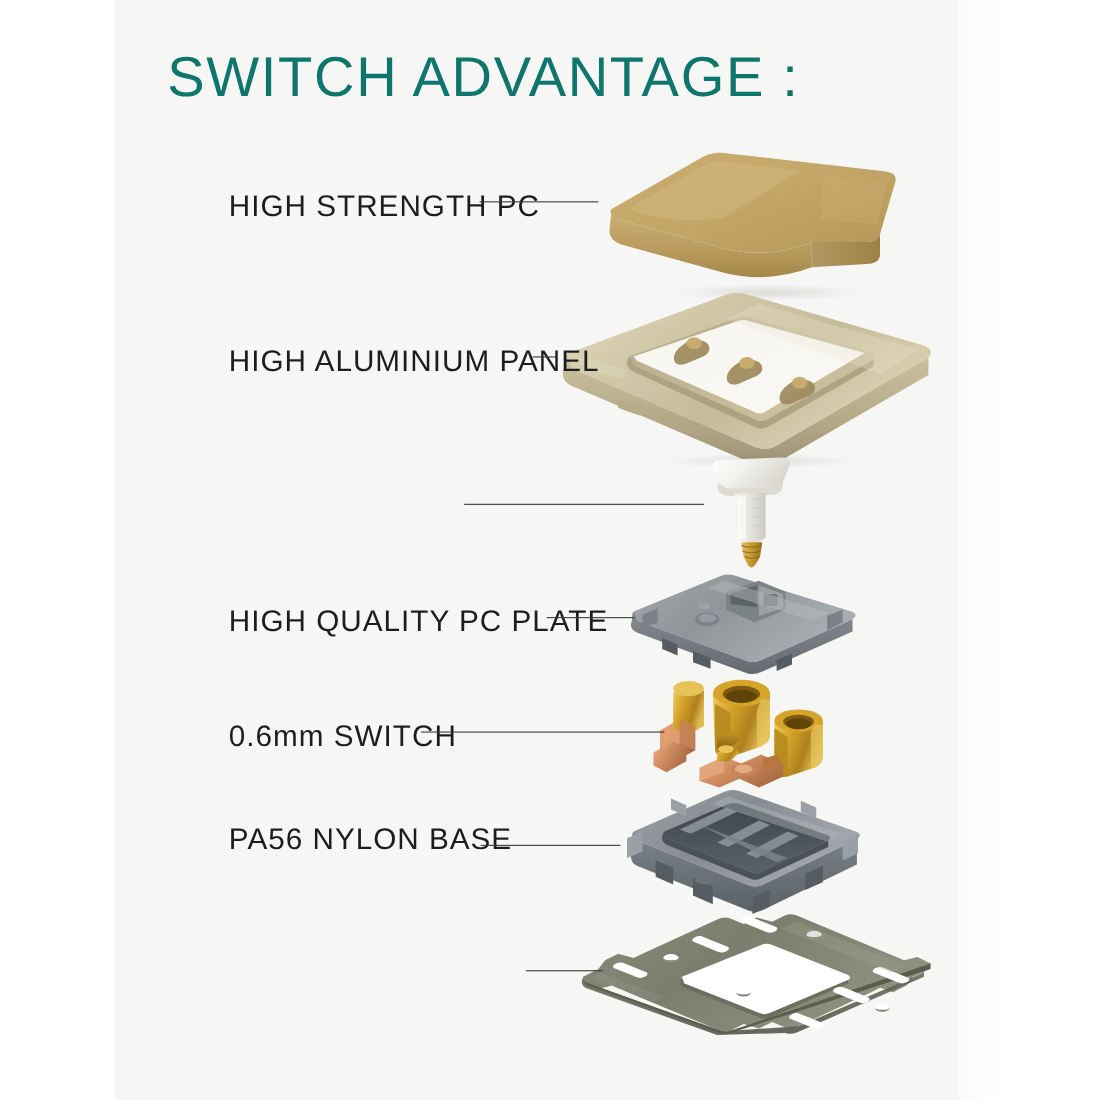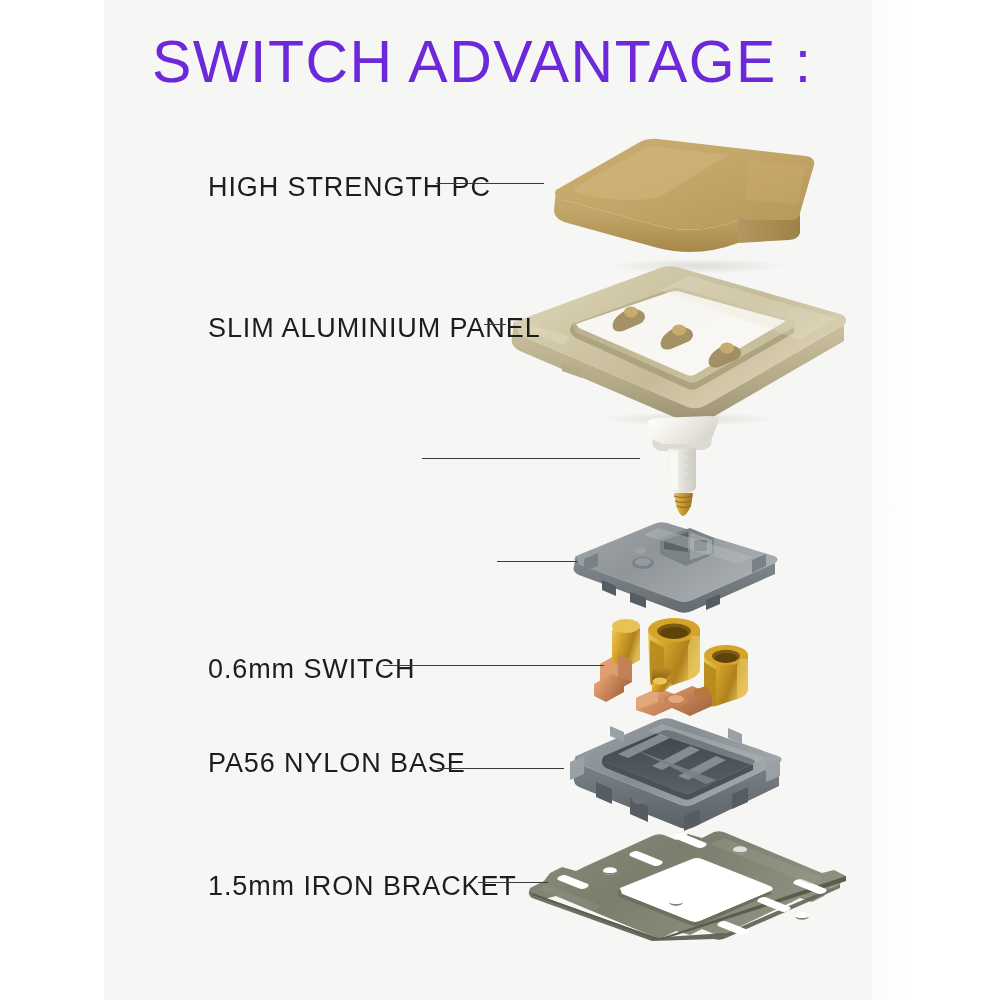--- a/index.html
+++ b/index.html
@@ -6,22 +6,22 @@
   html,body{margin:0;padding:0;background:#ffffff;}
   body{width:1000px;height:1000px;overflow:hidden;font-family:"Liberation Sans","DejaVu Sans",sans-serif;}
 
   #stage{position:relative;width:1000px;height:1000px;background:#ffffff;}
 
   
   .bg-panel{position:absolute;left:104px;top:0;width:768px;height:1000px;background:#f6f6f4;}
   .bg-panel-fade{position:absolute;left:872px;top:0;width:40px;height:1000px;
        background:linear-gradient(to right,#fbfbfa,#ffffff);}
 
-  .title{position:absolute;left:152px;top:28px;font-size:59px;letter-spacing:1.5px;
-     color:#6d28d9;font-weight:400;white-space:nowrap;}
+  .title{position:absolute;left:152px;top:40px;font-size:51px;letter-spacing:1.5px;
+     color:#0f766e;font-weight:400;white-space:nowrap;}
 
   
   .label{position:absolute;font-size:27px;letter-spacing:0.9px;color:#1d1d1d;
      white-space:nowrap;text-align:left;}
   .leader{position:absolute;height:0;border-top:1.8px solid #3a3a3a;}
 
   
   .part{position:absolute;}
   .part svg{display:block;overflow:visible;}
 
@@ -379,29 +379,29 @@
       </g>
 
       <path d="M200,12 L300,52 L286,58 L186,18 Z" fill="#a0a191" opacity="0.32"></path>
       <path d="M22,58 L78,80 L70,85 L14,63 Z" fill="#a0a191" opacity="0.25"></path>
     </svg>
   </div>
 
   <div class="label" style="left:208px;top:172px;">HIGH STRENGTH PC</div>
   <div class="leader" style="left:436px;top:183px;width:108px;"></div>
 
-  <div class="label" style="left:208px;top:313px;">SLIM ALUMINIUM PANEL</div>
+  <div class="label" style="left:208px;top:313px;">HIGH ALUMINIUM PANEL</div>
   <div class="leader" style="left:484px;top:324px;width:22px;"></div>
 
   <div class="leader" style="left:422px;top:458px;width:218px;"></div>
 
+  <div class="label" style="left:208px;top:550px;">HIGH QUALITY PC PLATE</div>
   <div class="leader" style="left:497px;top:561px;width:80px;"></div>
 
   <div class="label" style="left:208px;top:654px;">0.6mm SWITCH</div>
   <div class="leader" style="left:383px;top:665px;width:221px;"></div>
 
   <div class="label" style="left:208px;top:748px;">PA56 NYLON BASE</div>
   <div class="leader" style="left:437px;top:768px;width:127px;"></div>
 
-  <div class="label" style="left:208px;top:871px;">1.5mm IRON BRACKET</div>
   <div class="leader" style="left:478px;top:882px;width:70px;"></div>
 
 </div>
 
 </body></html>

